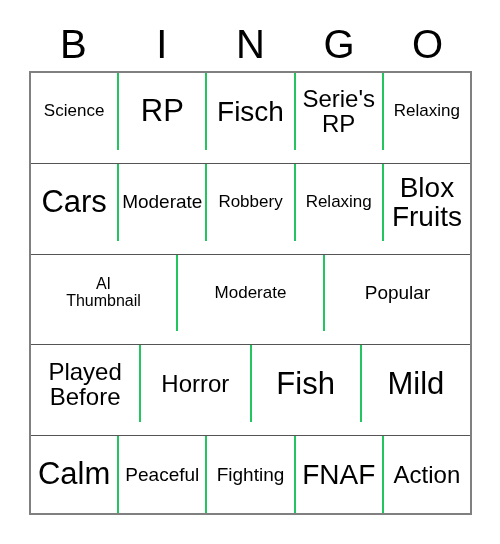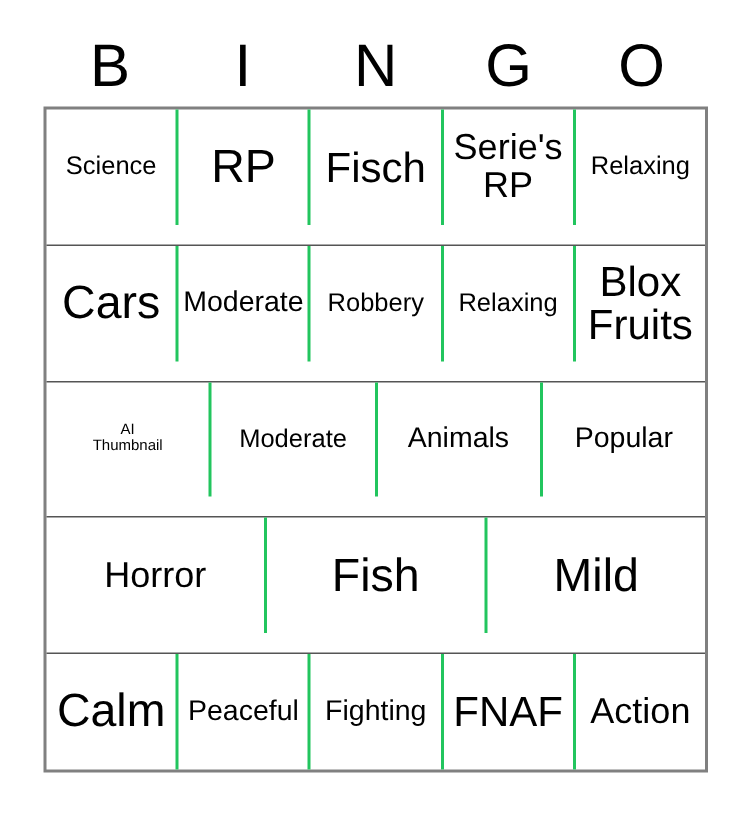--- a/index.html
+++ b/index.html
@@ -85,21 +85,21 @@
   .bingo-cell + .bingo-cell {
     border-left: 2px solid #22c55e;
   }
   .cell-text {
     display: block;
     width: 100%;
     white-space: pre-line;
   }
 
   
-  .sz-xs  { font-size: 10px; }
+  .sz-xs  { font-size: 16px; }
   .sz-s   { font-size: 19px; }
   .sz-m   { font-size: 17px; }
   .sz-ml  { font-size: 19px; }
   .sz-l   { font-size: 24px; }
   .sz-xl  { font-size: 28px; }
   .sz-xxl { font-size: 31px; }
 </style>
 </head>
 <body>
 
@@ -155,28 +155,29 @@
 
     <div class="bingo-row">
       <div class="bingo-cell">
           <span class="cell-text sz-xs">AI
 Thumbnail</span>
         </div>
       <div class="bingo-cell">
           <span class="cell-text sz-m">Moderate</span>
         </div>
       <div class="bingo-cell">
-          <span class="cell-text sz-ml">Animals</span>
-        </div>
-      <div class="bingo-cell">
           <span class="cell-text sz-ml">Popular</span>
         </div>
     </div>
 
     <div class="bingo-row">
+      <div class="bingo-cell">
+          <span class="cell-text sz-l">Played
+Before</span>
+        </div>
       <div class="bingo-cell">
           <span class="cell-text sz-l">Horror</span>
         </div>
       <div class="bingo-cell">
           <span class="cell-text sz-xxl">Fish</span>
         </div>
       <div class="bingo-cell">
           <span class="cell-text sz-xxl">Mild</span>
         </div>
     </div>

